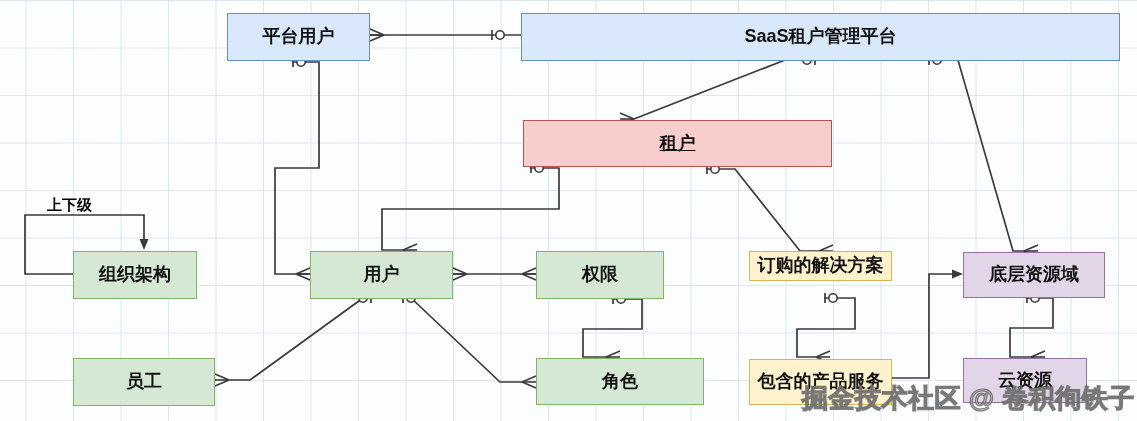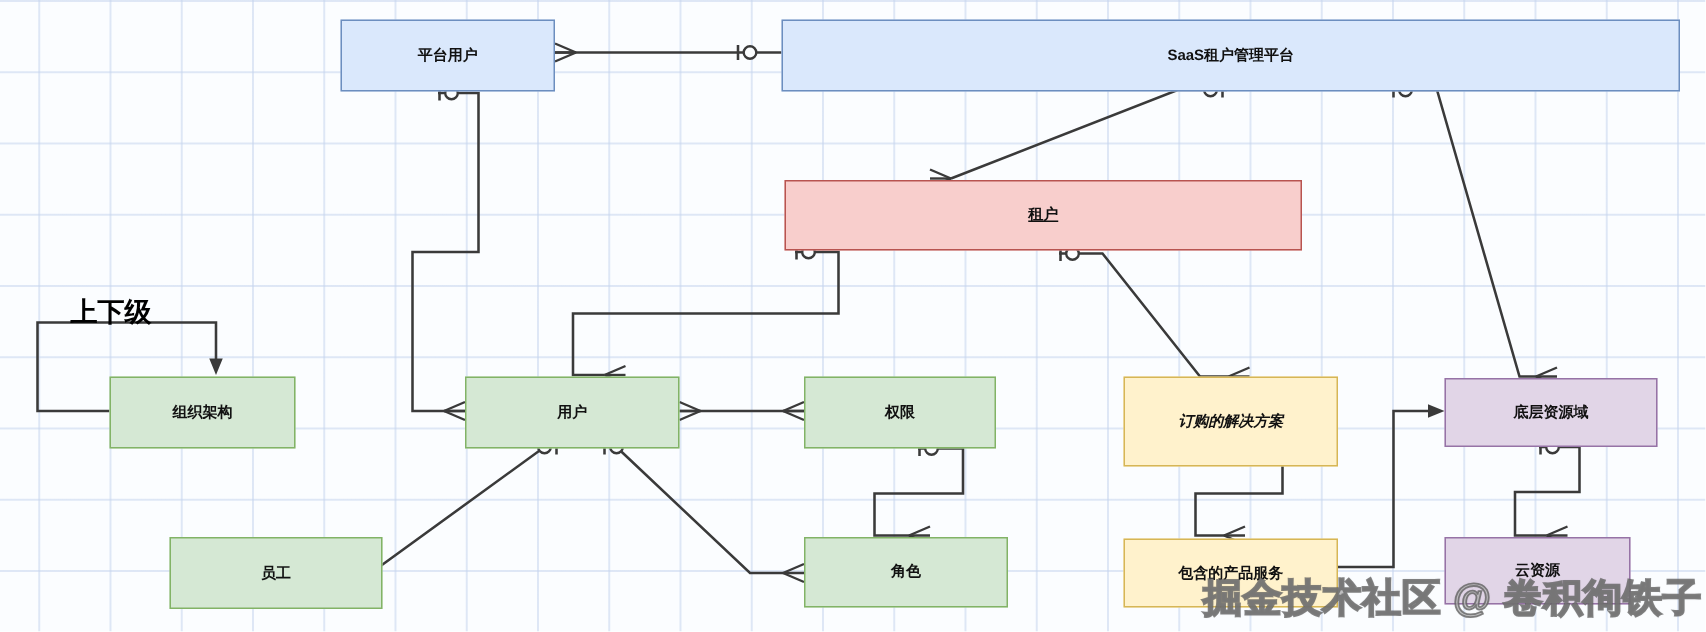--- a/index.html
+++ b/index.html
@@ -9,25 +9,25 @@
     background-image:
       linear-gradient(to right, rgba(198,213,238,.55) 1px, transparent 1px),
       linear-gradient(to bottom, rgba(198,213,238,.55) 1px, transparent 1px);
     background-size:47.5px 47.5px;
     background-position:25.5px 0px;
     font-family:"Liberation Sans", sans-serif;
   }
   svg.edges{position:absolute;left:0;top:0;width:1137px;height:421px;}
   .node{
     position:absolute;display:flex;align-items:center;justify-content:center;
-    font-weight:700;font-size:10px;color:#111;box-sizing:border-box;
+    font-weight:700;font-size:18px;color:#111;box-sizing:border-box;
     border:1.6px solid #666;text-align:center;line-height:1.1;
   }
   .loop-label{
-    position:absolute;font-weight:700;font-size:18px;color:#000;white-space:nowrap;
+    position:absolute;font-weight:700;font-size:15px;color:#000;white-space:nowrap;
   }
   .watermark{
     position:absolute;font-weight:700;font-size:26px;white-space:nowrap;
     color:rgba(219,219,219,0.55);
     -webkit-text-stroke:1.2px rgba(92,92,92,0.72);
     text-shadow:0 0 1px rgba(92,92,92,0.6);
     letter-spacing:0.5px;
   }
 </style>
 </head>
@@ -141,39 +141,39 @@
         <polygon points="144,250 139.5,239 148.5,239" fill="#3a3a3a"></polygon>
       </g>
     </svg>
   <div id="node-layer">
       <div class="node" style="left: 227px; top: 13px; width: 143px; height: 48px; background: rgb(218, 232, 252); border-color: rgb(108, 142, 191);">
         <span>平台用户</span>
       </div>
       <div class="node" style="left: 521px; top: 13px; width: 599px; height: 48px; background: rgb(218, 232, 252); border-color: rgb(108, 142, 191);">
         <span>SaaS租户管理平台</span>
       </div>
-      <div class="node" style="left: 523px; top: 120px; width: 345px; height: 47px; background: rgb(248, 206, 204); border-color: rgb(184, 84, 80); text-decoration: underline;">
+      <div class="node" style="left: 523px; top: 120px; width: 309px; height: 47px; background: rgb(248, 206, 204); border-color: rgb(184, 84, 80); text-decoration: underline;">
         <span>租户</span>
       </div>
       <div class="node" style="left: 73px; top: 251px; width: 124px; height: 48px; background: rgb(213, 232, 212); border-color: rgb(130, 179, 102);">
         <span>组织架构</span>
       </div>
-      <div class="node" style="left: 73px; top: 358px; width: 142px; height: 48px; background: rgb(213, 232, 212); border-color: rgb(130, 179, 102); margin-left: 40px;">
+      <div class="node" style="left: 73px; top: 358px; width: 142px; height: 48px; background: rgb(213, 232, 212); border-color: rgb(130, 179, 102);">
         <span>员工</span>
       </div>
       <div class="node" style="left: 310px; top: 251px; width: 143px; height: 48px; background: rgb(213, 232, 212); border-color: rgb(130, 179, 102);">
         <span>用户</span>
       </div>
       <div class="node" style="left: 536px; top: 251px; width: 128px; height: 48px; background: rgb(213, 232, 212); border-color: rgb(130, 179, 102);">
         <span>权限</span>
       </div>
-      <div class="node" style="left: 536px; top: 358px; width: 136px; height: 47px; background: rgb(213, 232, 212); border-color: rgb(130, 179, 102);">
+      <div class="node" style="left: 536px; top: 358px; width: 168px; height: 47px; background: rgb(213, 232, 212); border-color: rgb(130, 179, 102);">
         <span>角色</span>
       </div>
-      <div class="node" style="left: 749px; top: 251px; width: 143px; height: 60px; background: rgb(255, 242, 204); border-color: rgb(214, 182, 86); font-style: italic;">
+      <div class="node" style="left: 749px; top: 251px; width: 143px; height: 30px; background: rgb(255, 242, 204); border-color: rgb(214, 182, 86);">
         <span>订购的解决方案</span>
       </div>
       <div class="node" style="left: 749px; top: 359px; width: 143px; height: 46px; background: rgb(255, 242, 204); border-color: rgb(214, 182, 86);">
         <span>包含的产品服务</span>
       </div>
       <div class="node" style="left: 963px; top: 252px; width: 142px; height: 46px; background: rgb(225, 213, 231); border-color: rgb(150, 115, 166);">
         <span>底层资源域</span>
       </div>
       <div class="node" style="left: 963px; top: 358px; width: 124px; height: 45px; background: rgb(225, 213, 231); border-color: rgb(150, 115, 166);">
         <span>云资源</span>

